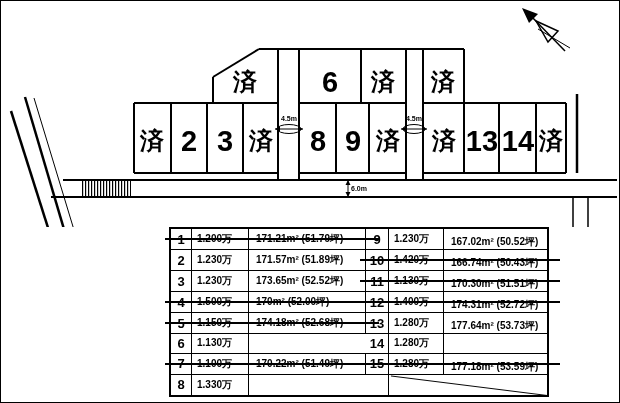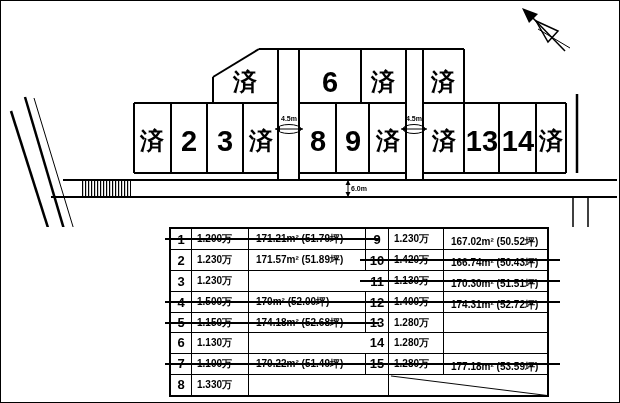--- a/index.html
+++ b/index.html
@@ -176,20 +176,21 @@
         <div class="cell no">10</div>
         <div class="cell price">1.420万</div>
         <div class="cell area">166.74m² (50.43坪)</div>
       </div>
     </div>
 
     <div class="trow">
       <div class="half l">
         <div class="cell no">3</div>
         <div class="cell price">1.230万</div>
+        <div class="cell area">173.65m² (52.52坪)</div>
       </div>
       <div class="half r struck">
         <div class="cell no">11</div>
         <div class="cell price">1.130万</div>
         <div class="cell area">170.30m² (51.51坪)</div>
       </div>
     </div>
 
     <div class="trow">
       <div class="half l struck">
@@ -206,20 +207,21 @@
 
     <div class="trow">
       <div class="half l struck">
         <div class="cell no">5</div>
         <div class="cell price">1.150万</div>
         <div class="cell area">174.18m² (52.68坪)</div>
       </div>
       <div class="half r">
         <div class="cell no">13</div>
         <div class="cell price">1.280万</div>
+        <div class="cell area">177.64m² (53.73坪)</div>
       </div>
     </div>
 
     <div class="trow">
       <div class="half l">
         <div class="cell no">6</div>
         <div class="cell price">1.130万</div>
       </div>
       <div class="half r">
         <div class="cell no">14</div>

